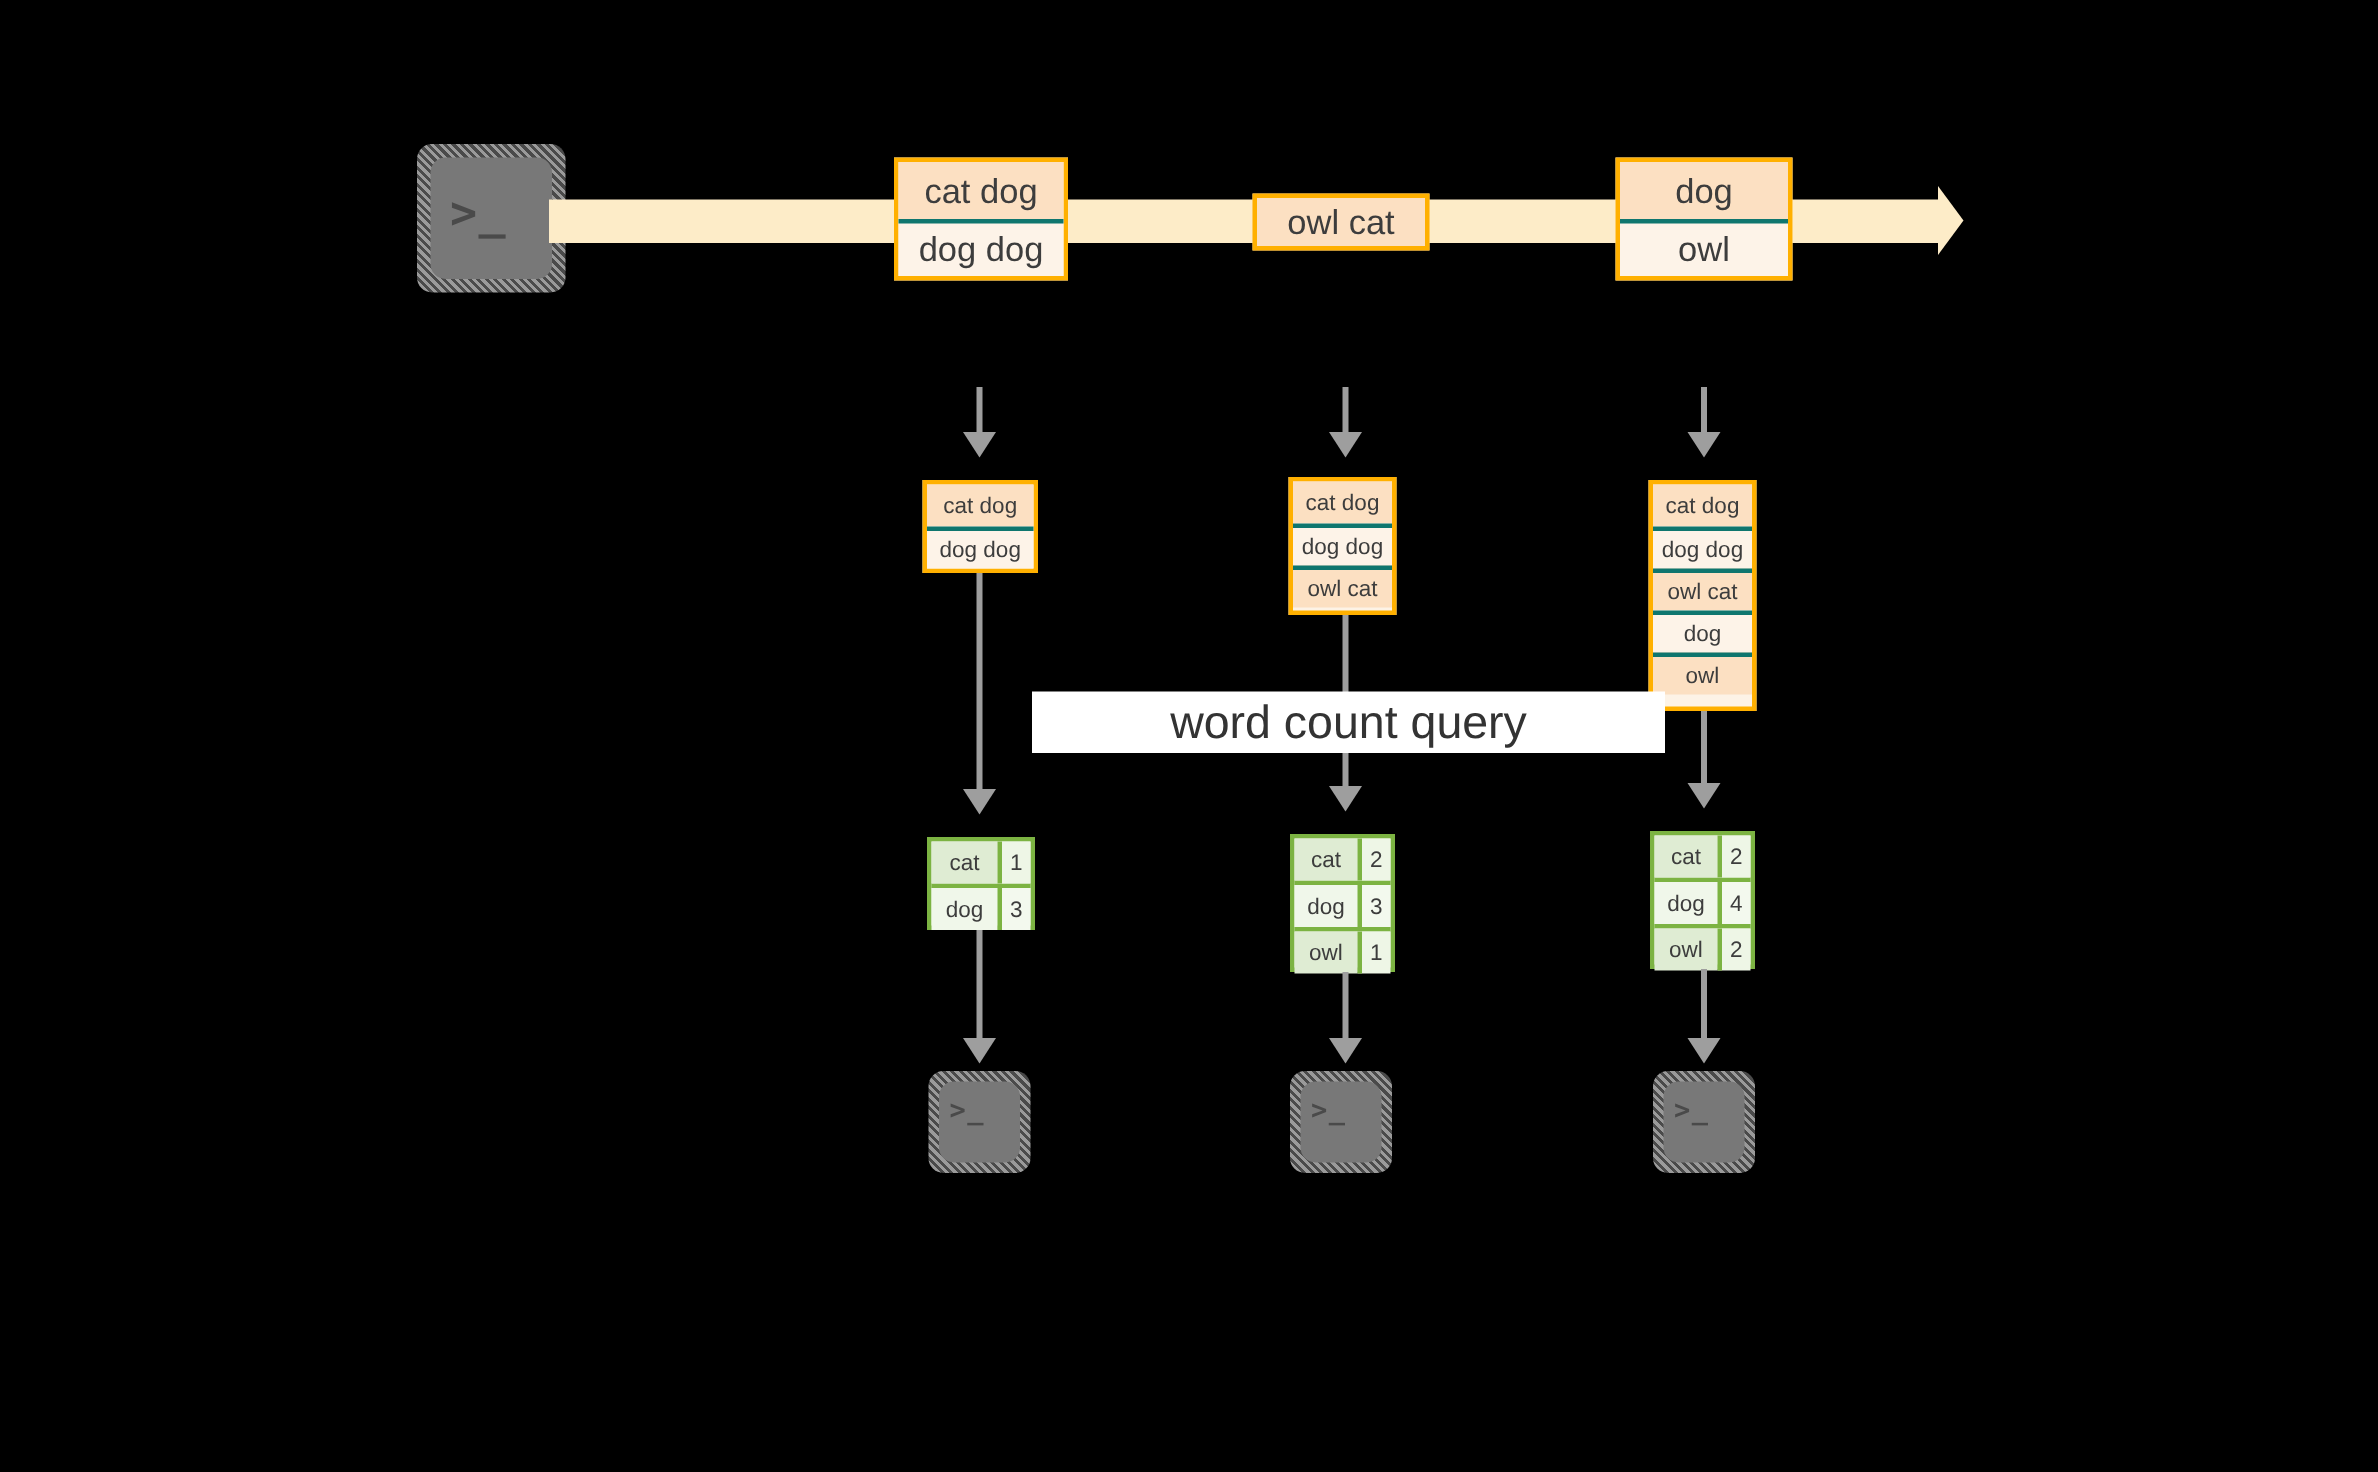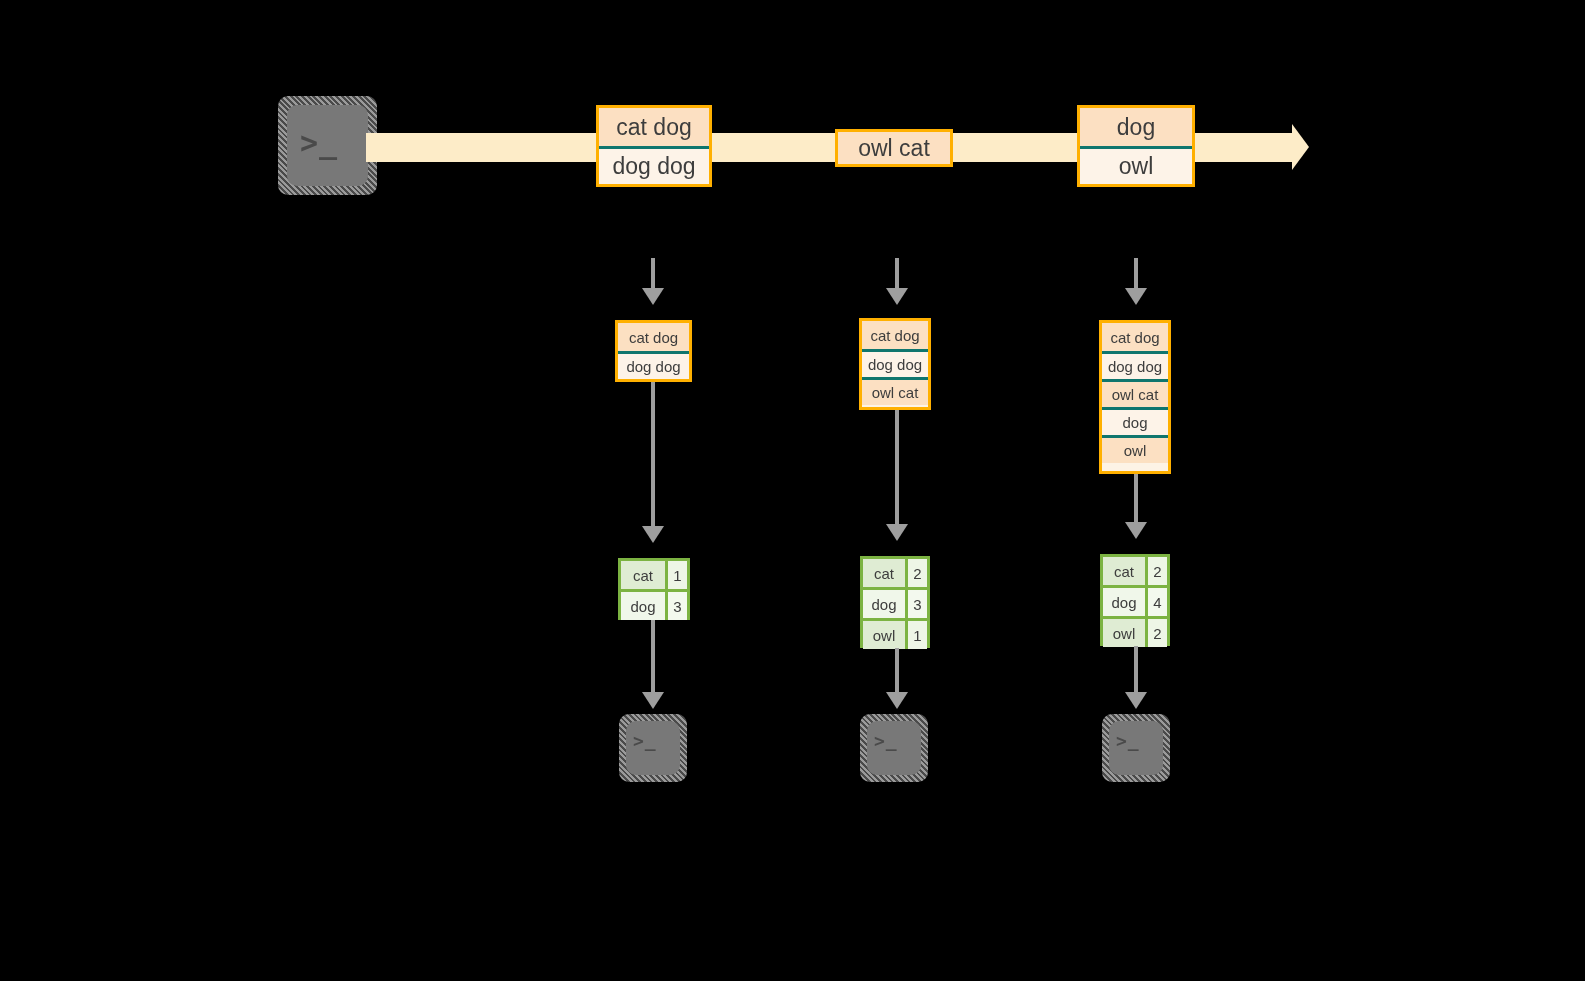--- a/index.html
+++ b/index.html
@@ -184,14 +184,15 @@
 
   <div class="vline" style="left:1134px;top:646px;height:48px;"></div>
   <div class="vhead" style="left:1125px;top:692px;"></div>
 
   <div class="term" style="left:1102px;top:714px;width:68px;height:68px;">
     <div class="frame"></div>
     <div class="inner" style="left:7px;top:7px;right:7px;bottom:7px;"></div>
     <div class="glyph" style="left:14px;top:18px;font-size:18px;">&gt;_</div>
   </div>
 
+  <div class="banner" style="left:688px;top:461px;width:422px;height:41px;font-size:31px;">word count query</div>
 
 </div>
 
 </body></html>

